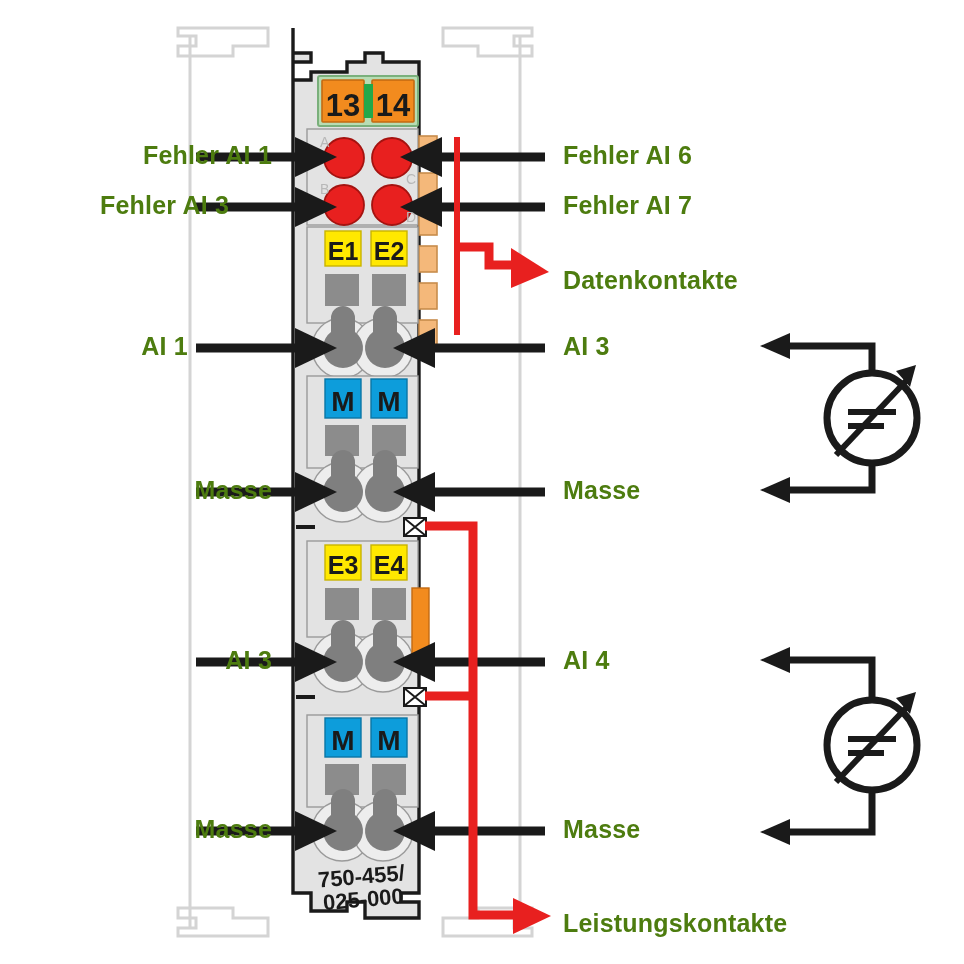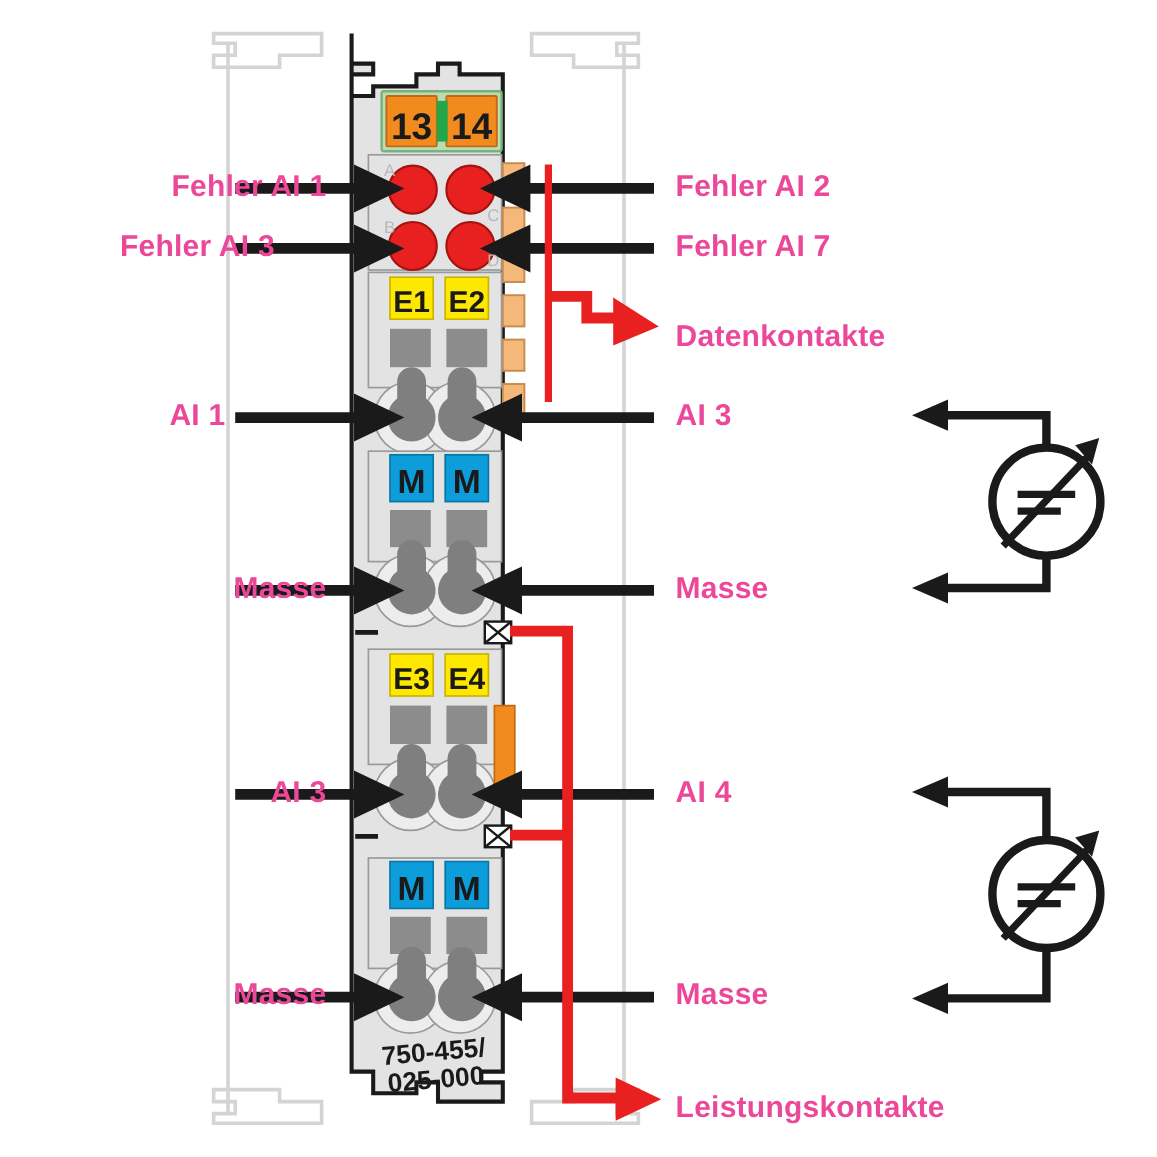--- a/index.html
+++ b/index.html
@@ -1,19 +1,19 @@
 <!DOCTYPE html>
 <html><head>
 <meta charset="utf-8">
 <style>
   html,body{margin:0;padding:0;background:#ffffff;}
   body{width:964px;height:964px;overflow:hidden;
        font-family:"Liberation Sans", sans-serif;}
   #stage{position:relative;width:852px;height:964px;background:#fff;}
-  .lbl{position:absolute;font-size:25px;font-weight:700;color:#ec4899;
+  .lbl{position:absolute;font-size:25px;font-weight:700;color:#4d7c0f;
        letter-spacing:.2px;white-space:nowrap;line-height:1;}
   .lbl.r{text-align:left;}
   .lbl.l{text-align:right;}
   svg{position:absolute;left:0;top:0;}
   .nosel{user-select:none;}
 </style>
 </head>
 <body>
 
 <div id="stage" class="nosel">
@@ -257,21 +257,21 @@
     </g>
   </svg>
 
   <div class="lbl l" style="left:57px;top:143px;width:215px;">Fehler AI 1</div>
   <div class="lbl l" style="left:57px;top:193px;width:215px;text-align:center;">Fehler AI 3</div>
   <div class="lbl l" style="left:57px;top:334px;width:215px;text-align:center;">AI 1</div>
   <div class="lbl l" style="left:57px;top:478px;width:215px;">Masse</div>
   <div class="lbl l" style="left:57px;top:648px;width:215px;">AI 3</div>
   <div class="lbl l" style="left:57px;top:817px;width:215px;">Masse</div>
 
-  <div class="lbl r" style="left:563px;top:143px;">Fehler AI 2</div>
+  <div class="lbl r" style="left:563px;top:143px;">Fehler AI 6</div>
   <div class="lbl r" style="left:563px;top:193px;">Fehler AI 7</div>
   <div class="lbl r" style="left:563px;top:334px;">AI 3</div>
   <div class="lbl r" style="left:563px;top:478px;">Masse</div>
   <div class="lbl r" style="left:563px;top:648px;">AI 4</div>
   <div class="lbl r" style="left:563px;top:817px;">Masse</div>
 
   <div class="lbl r" style="left:563px;top:911px;">Leistungskontakte</div>
   <div class="lbl r" style="left:563px;top:268px;">Datenkontakte</div>
 
 </div>

